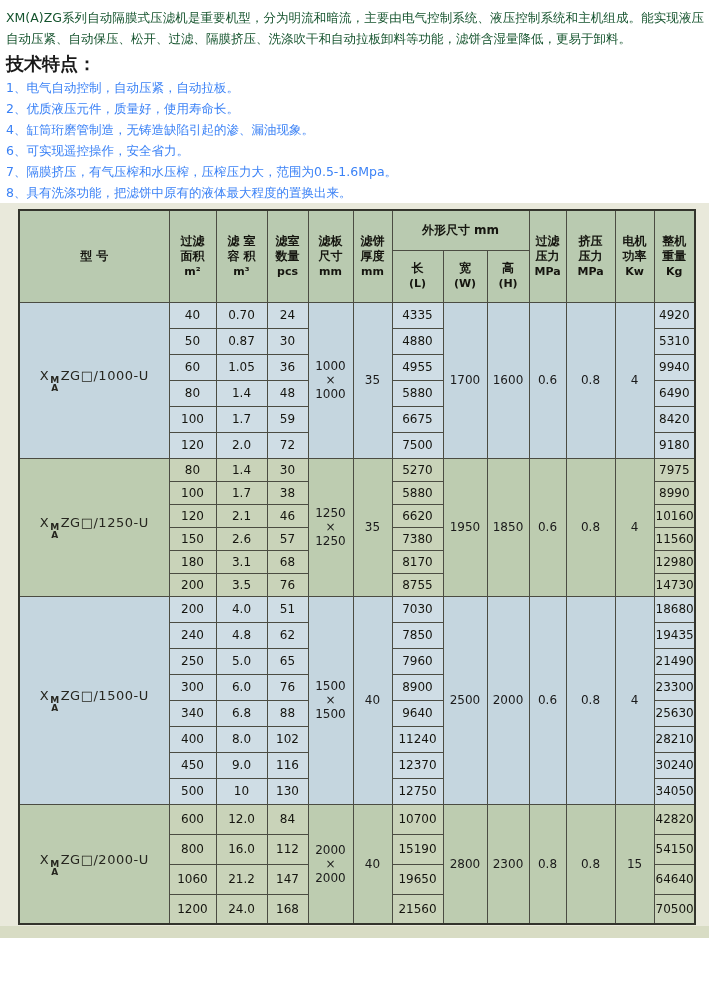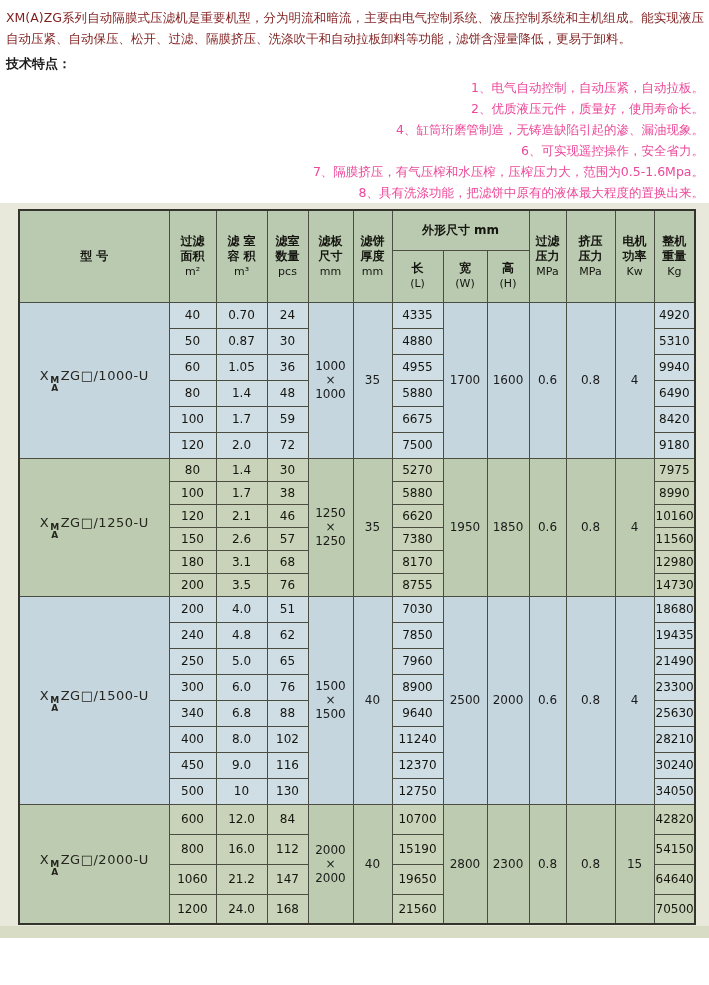--- a/index.html
+++ b/index.html
@@ -5,24 +5,24 @@
   html,body{margin:0;padding:0;background:#ffffff;}
   body{
     width:709px;height:985px;overflow:hidden;
     font-family:"DejaVu Sans","Liberation Sans",sans-serif;
     color:#1a1a1a;
   }
   
   .intro{padding:7px 5px 0 6px;}
   .intro-para{
     margin:0 0 5px 0;font-size:12.5px;line-height:21px;
-    text-align:justify;color:#7f1d1d;
-  }
-  .features-title{font-size:13px;font-weight:bold;margin:4px 0 3px 0;line-height:20px;}
-  .feature-line{font-size:12.5px;line-height:21px;color:#ec4899;text-align:right;}
+    text-align:justify;color:#14532d;
+  }
+  .features-title{font-size:18px;font-weight:bold;margin:4px 0 3px 0;line-height:20px;}
+  .feature-line{font-size:12.5px;line-height:21px;color:#3b82f6;}
   
   .scan{
     background:#e9e9db;
     border-bottom:12px solid #d8dcc4;
     padding:6px 14px 1px 18px;
     box-sizing:border-box;
     min-height:722px;
   }
   table.spec{
     border-collapse:collapse;table-layout:fixed;width:676px;
@@ -32,21 +32,21 @@
   .spec th,.spec td{
     border:1px solid #4b4c42;
     text-align:center;vertical-align:middle;
     padding:0 1px;overflow:hidden;
   }
   .spec thead th{
     background:#b9cab0;font-weight:bold;font-size:12px;line-height:15px;color:#15150f;
   }
   .spec thead tr.h1{height:40px;}
   .spec thead tr.h2{height:52px;}
-  .spec thead .unit{font-size:11px;font-weight:normal;}
+  .spec thead .unit{font-size:11px;font-weight:bold;}
   
   .tone-blue td.val{background:#cfdde5;}
   .tone-blue td.merged,.tone-blue td.model-cell{background:#c5d6df;}
   .tone-green td.val{background:#c9d3b9;}
   .tone-green td.merged,.tone-green td.model-cell{background:#bdccb0;}
   
   tr.rh-0{height:26px;}
   tr.rh-1{height:23px;}
   tr.rh-2{height:26px;}
   tr.rh-3{height:30px;}

